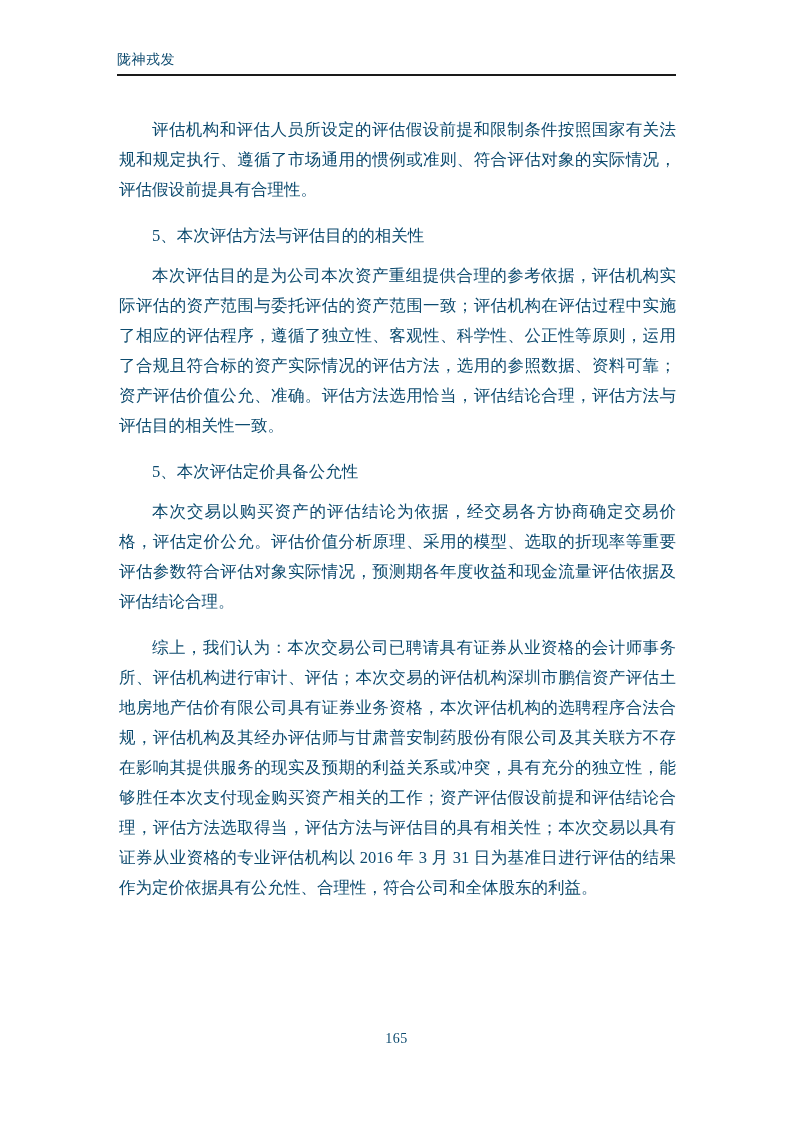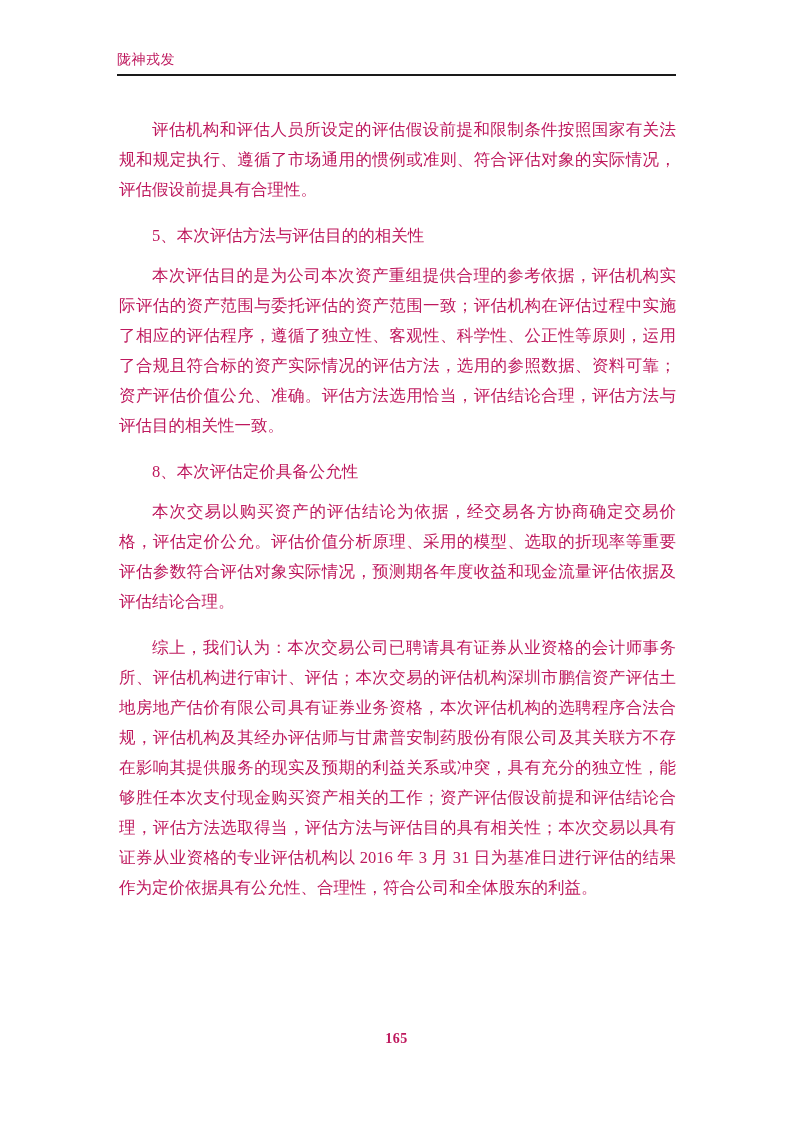--- a/index.html
+++ b/index.html
@@ -7,21 +7,21 @@
     padding: 0;
     background: #ffffff;
   }
   .page {
     position: relative;
     width: 793px;
     height: 1122px;
     background: #ffffff;
     overflow: hidden;
     font-family: "Liberation Serif", "DejaVu Serif", serif;
-    color: #be185d;
+    color: #0c4a6e;
   }
   .header {
     position: absolute;
     left: 117px;
     right: 117px;
     top: 51px;
     display: flex;
     justify-content: space-between;
     align-items: baseline;
     font-size: 14px;
@@ -56,39 +56,38 @@
     text-indent: 2em;
   }
   .footer {
     position: absolute;
     left: 0;
     right: 0;
     top: 1031px;
     text-align: center;
     font-size: 14px;
     letter-spacing: 0.5px;
-    font-weight: bold;
   }
 </style>
 </head>
 <body>
 
 <div class="page">
 
   <div class="header">
     <span class="header-left">陇神戎发</span>
   </div>
 
   <div class="header-rule"></div>
 
   <div class="doc-body">
     <p class="para">评估机构和评估人员所设定的评估假设前提和限制条件按照国家有关法规和规定执行、遵循了市场通用的惯例或准则、符合评估对象的实际情况，评估假设前提具有合理性。</p>
     <p class="heading">5、本次评估方法与评估目的的相关性</p>
     <p class="para">本次评估目的是为公司本次资产重组提供合理的参考依据，评估机构实际评估的资产范围与委托评估的资产范围一致；评估机构在评估过程中实施了相应的评估程序，遵循了独立性、客观性、科学性、公正性等原则，运用了合规且符合标的资产实际情况的评估方法，选用的参照数据、资料可靠；资产评估价值公允、准确。评估方法选用恰当，评估结论合理，评估方法与评估目的相关性一致。</p>
-    <p class="heading">8、本次评估定价具备公允性</p>
+    <p class="heading">5、本次评估定价具备公允性</p>
     <p class="para">本次交易以购买资产的评估结论为依据，经交易各方协商确定交易价格，评估定价公允。评估价值分析原理、采用的模型、选取的折现率等重要评估参数符合评估对象实际情况，预测期各年度收益和现金流量评估依据及评估结论合理。</p>
     <p class="para">综上，我们认为：本次交易公司已聘请具有证券从业资格的会计师事务所、评估机构进行审计、评估；本次交易的评估机构深圳市鹏信资产评估土地房地产估价有限公司具有证券业务资格，本次评估机构的选聘程序合法合规，评估机构及其经办评估师与甘肃普安制药股份有限公司及其关联方不存在影响其提供服务的现实及预期的利益关系或冲突，具有充分的独立性，能够胜任本次支付现金购买资产相关的工作；资产评估假设前提和评估结论合理，评估方法选取得当，评估方法与评估目的具有相关性；本次交易以具有证券从业资格的专业评估机构以 2016 年 3 月 31 日为基准日进行评估的结果作为定价依据具有公允性、合理性，符合公司和全体股东的利益。</p>
   </div>
 
   <div class="footer">
     <span>165</span>
   </div>
 
 </div>
 

